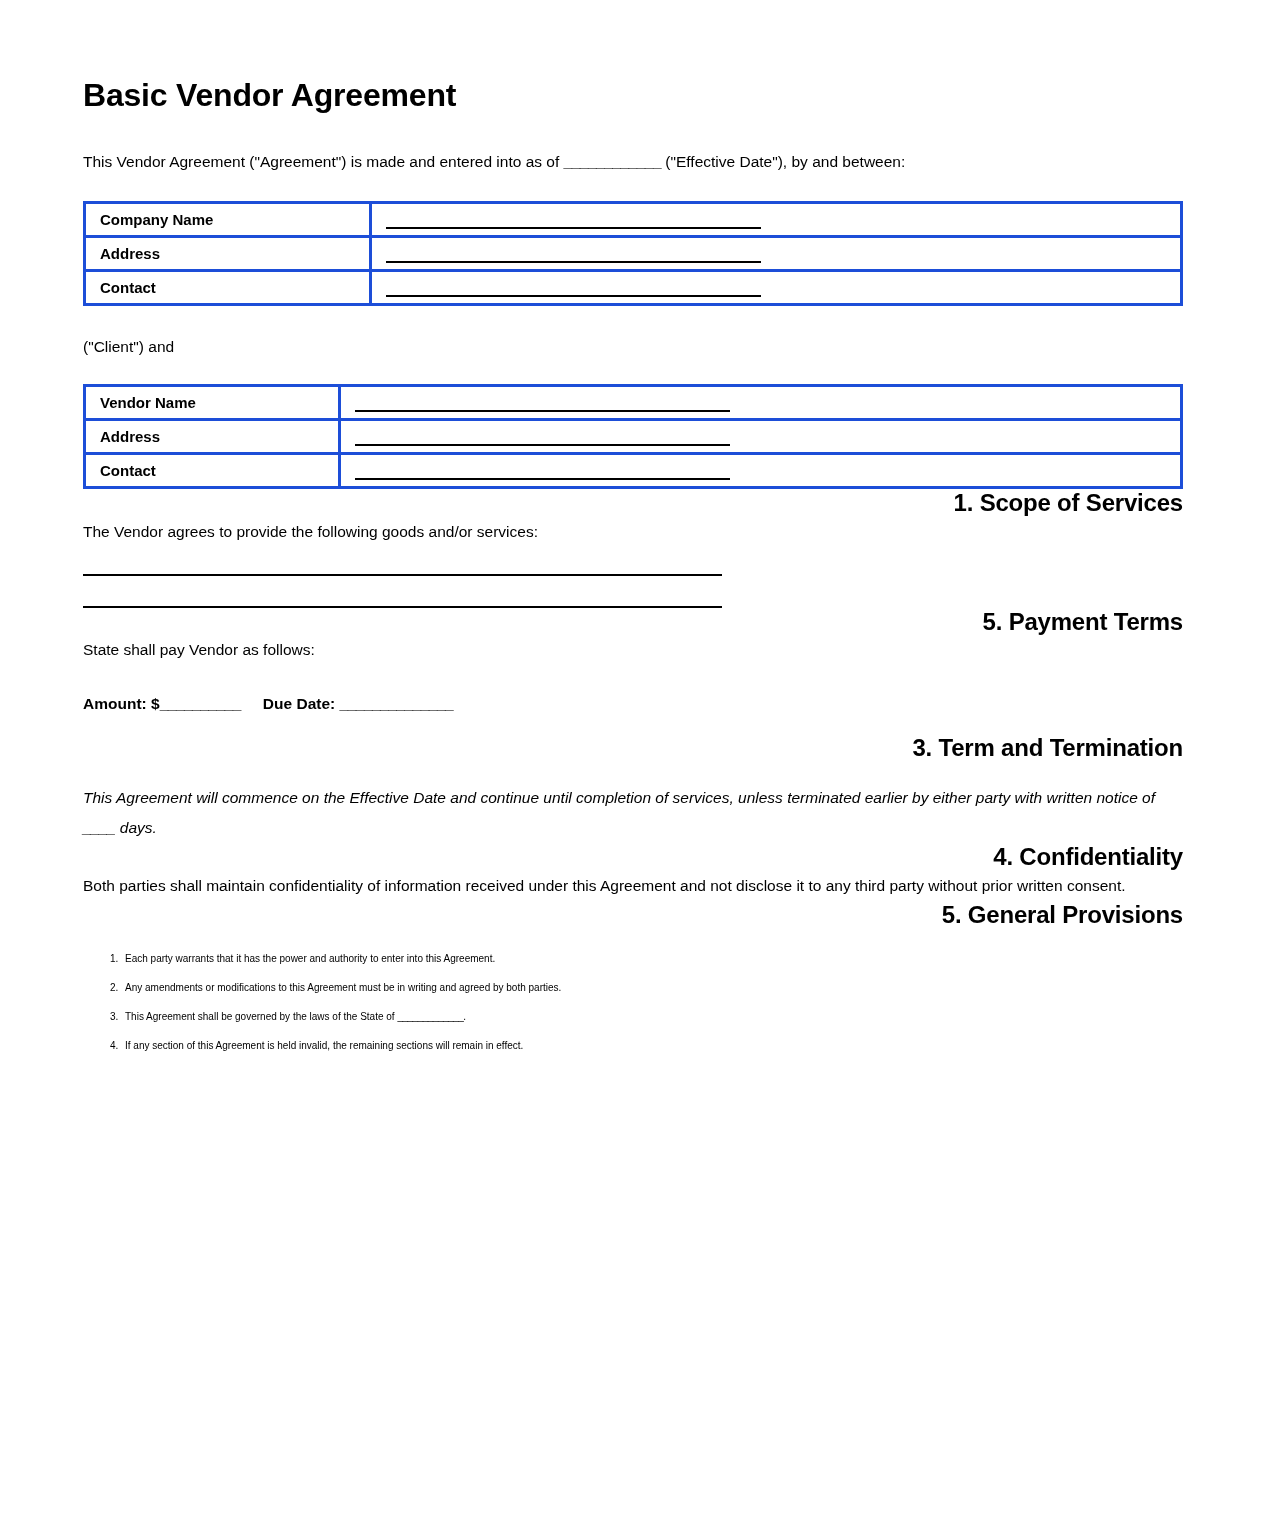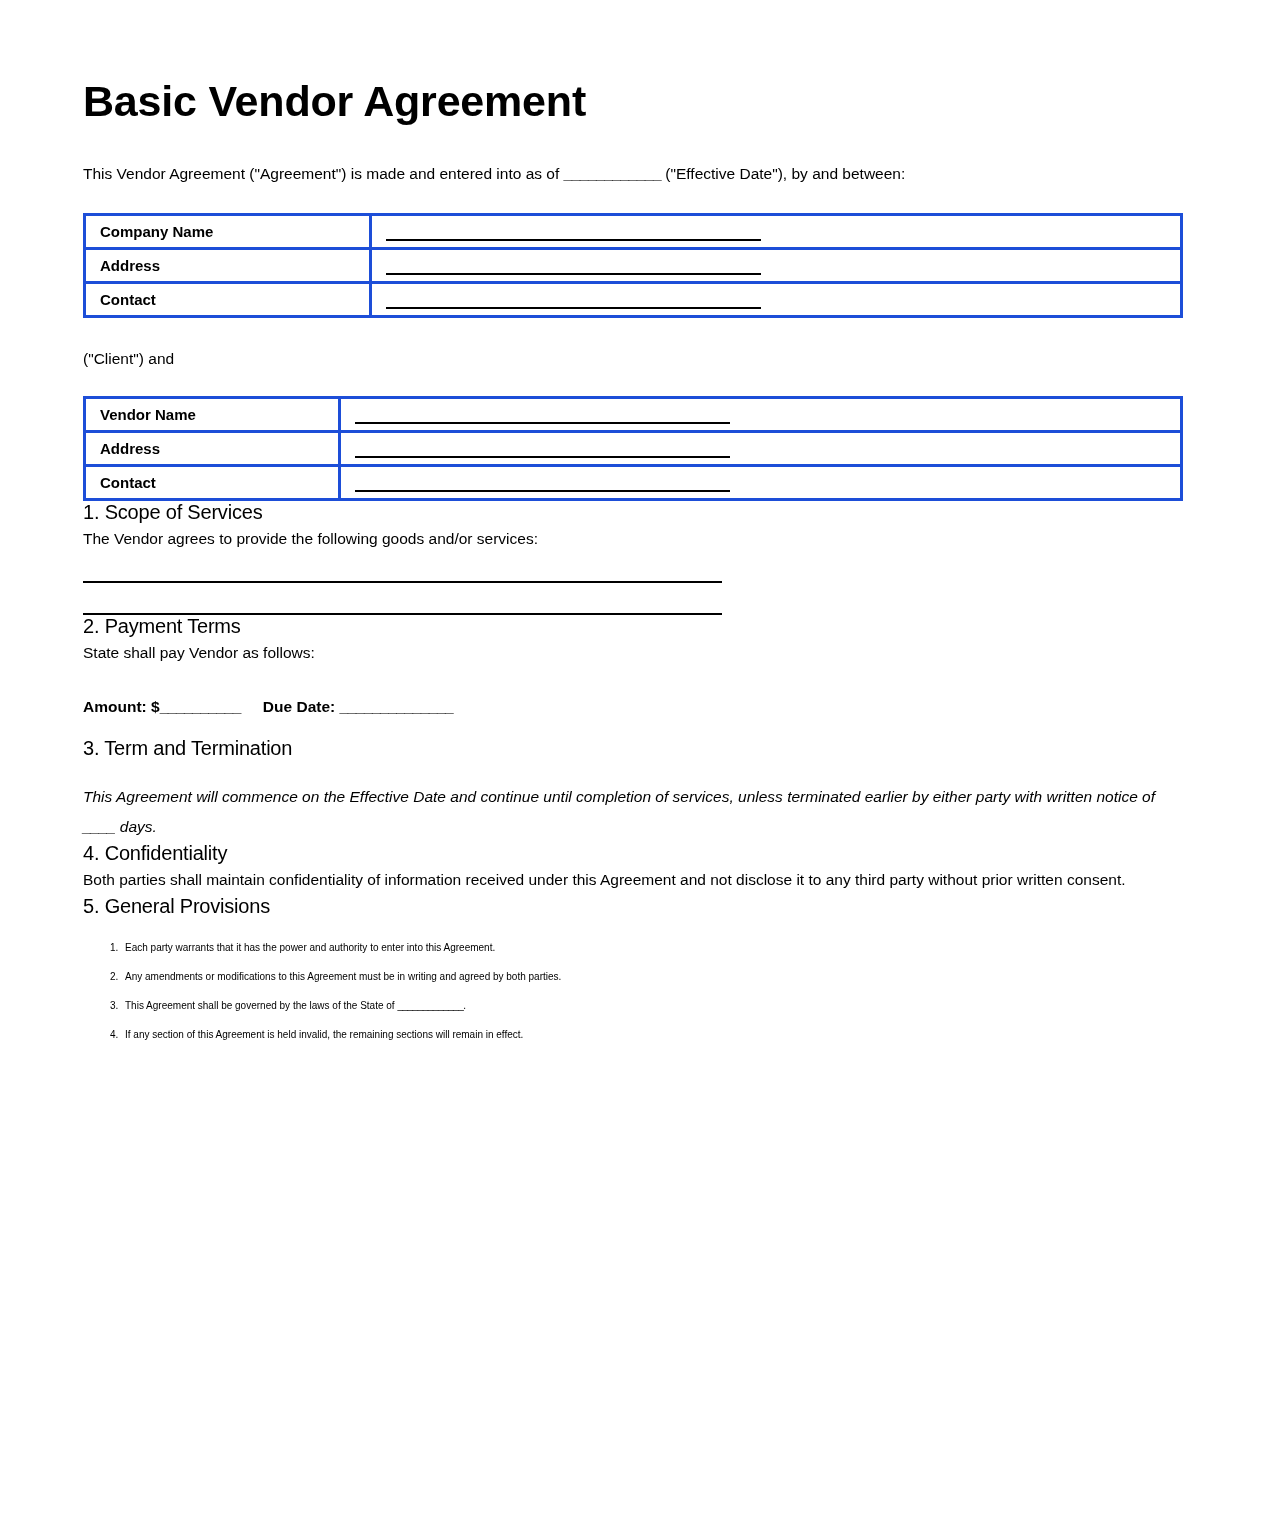--- a/index.html
+++ b/index.html
@@ -17,21 +17,21 @@
   }
   .page {
     box-sizing: border-box;
     width: 1263px;
     min-height: 1530px;
     padding: 78px 80px 40px 83px;
     background: #ffffff;
   }
 
   .doc-title {
-    font-size: 43px;
+    font-size: 32px;
     font-weight: bold;
     line-height: 1.1;
     margin: 0 0 34px 0;
     letter-spacing: -0.2px;
   }
 
   .para {
     font-size: 15.5px;
     line-height: 30px;
     margin: 0;
@@ -78,25 +78,26 @@
   }
   .party-table.t1 .cell-rule { width: 375px; }
   .party-table.t2 .cell-rule { width: 375px; }
 
   .client-and {
     margin-top: 26px;
   }
 
   
   h2.section-title {
-    font-size: 20px;
-    font-weight: normal;
+    font-size: 24px;
+    font-weight: bold;
     line-height: 1.15;
     margin: 0;
     letter-spacing: -0.2px;
+    text-align: right;
   }
   .sec-1-title { margin-top: 55px; }
   .sec-2-title { margin-top: 56px; }
   .sec-3-title { margin-top: 56px; }
   .sec-4-title { margin-top: 57px; }
   .sec-5-title { margin-top: 57px; }
 
   .sec-body { }
 
   .fill-lines {
@@ -195,21 +196,21 @@
     </tbody>
   </table>
 
   <h2 class="section-title sec-1-title">1. Scope of Services</h2>
   <p class="para sec-body">The Vendor agrees to provide the following goods and/or services:</p>
   <div class="fill-lines">
     <div class="fill-line"></div>
     <div class="fill-line"></div>
   </div>
 
-  <h2 class="section-title sec-2-title">2. Payment Terms</h2>
+  <h2 class="section-title sec-2-title">5. Payment Terms</h2>
   <p class="para sec-body">State shall pay Vendor as follows:</p>
   <p class="payment-line"><span>Amount: $</span><span class="blank-bold">__________</span><span class="payment-gap"></span><span>Due Date: </span><span class="blank-bold">______________</span></p>
 
   <h2 class="section-title sec-3-title">3. Term and Termination</h2>
   <p class="para term-body"><span>This Agreement will commence on the Effective Date and continue until completion of services, unless terminated earlier by either party with written notice of </span><span class="blank-normal">____</span><span> days.</span></p>
 
   <h2 class="section-title sec-4-title">4. Confidentiality</h2>
   <p class="para sec-body">Both parties shall maintain confidentiality of information received under this Agreement and not disclose it to any third party without prior written consent.</p>
 
   <h2 class="section-title sec-5-title">5. General Provisions</h2>

